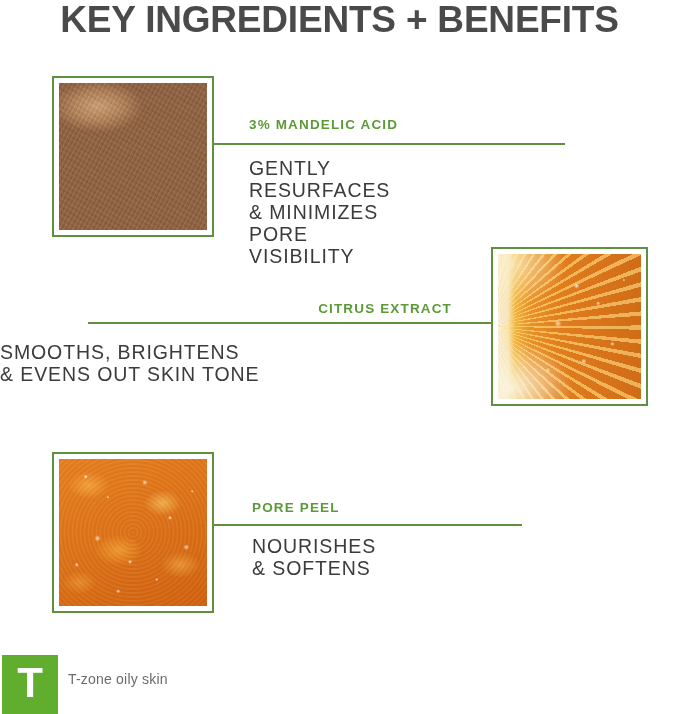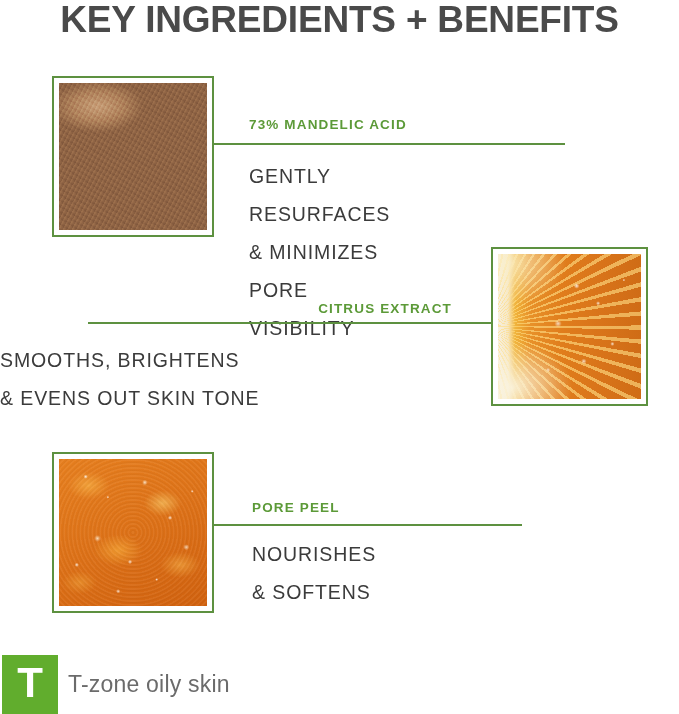--- a/index.html
+++ b/index.html
@@ -144,21 +144,21 @@
     position: absolute;
     height: 2px;
     background: #5d9140;
   }
   .ing-desc {
     position: absolute;
     font-size: 19.5px;
     font-weight: normal;
     letter-spacing: 0.9px;
     color: #3b3b3b;
-    line-height: 38px;
+    line-height: 22px;
     white-space: pre-line;
   }
 
   
   .badge {
     position: absolute;
     left: 2px;
     top: 655px;
     width: 56px;
     height: 59px;
@@ -167,38 +167,38 @@
     font-size: 42px;
     font-weight: bold;
     line-height: 56px;
     text-align: center;
     letter-spacing: 0px;
   }
   .footer-text {
     position: absolute;
     left: 68px;
     top: 671px;
-    font-size: 23px;
+    font-size: 14px;
     color: #6b6b6b;
     letter-spacing: 0.2px;
     white-space: nowrap;
   }
 </style>
 </head>
 <body>
 
 <div class="page-title">KEY INGREDIENTS + BENEFITS</div>
 
 <div class="block">
 
   <div class="photo-frame" style="left:52px; top:76px; width:162px; height:161px;">
     <div class="photo photo-almonds"></div>
   </div>
 
-  <div class="ing-label" style="left:249px; top:117px;">73%  MANDELIC ACID</div>
+  <div class="ing-label" style="left:249px; top:117px;">3%  MANDELIC ACID</div>
 
   <div class="ing-rule" style="left:214px; top:143px; width:351px;"></div>
 
   <div class="ing-desc" style="left:249px; top:157px;">GENTLY RESURFACES
 &amp; MINIMIZES PORE VISIBILITY</div>
 </div>
 
 <div class="block">
 
   <div class="photo-frame" style="left:491px; top:247px; width:157px; height:159px;">

